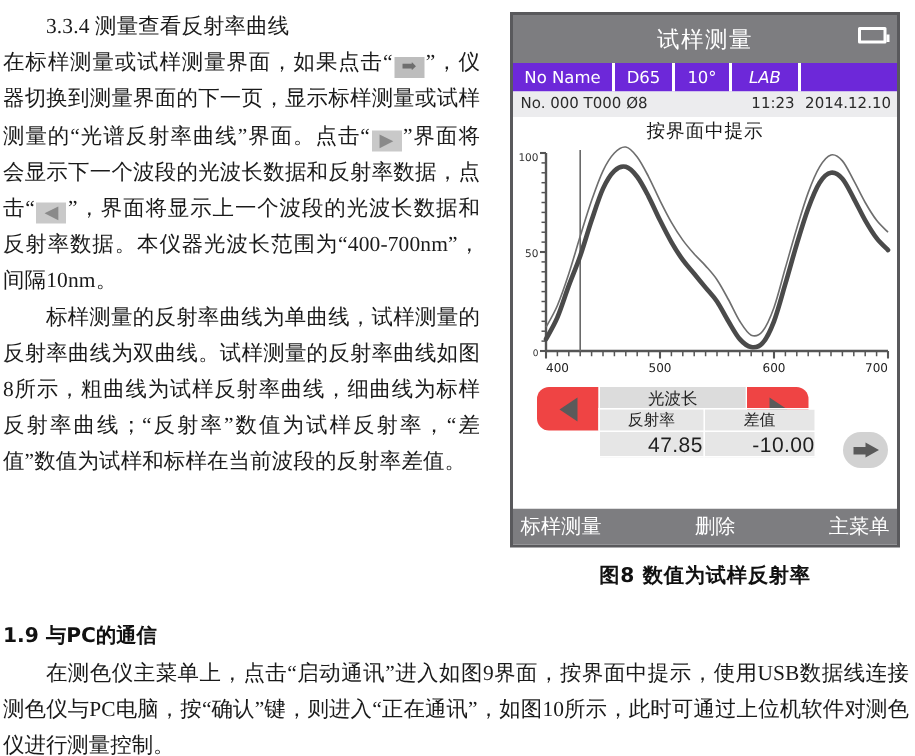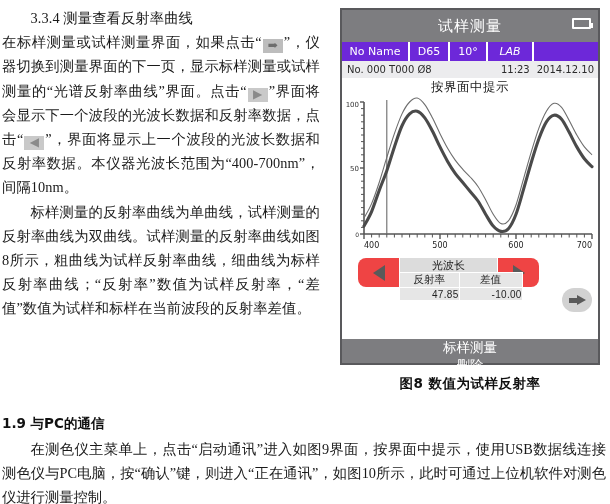--- a/index.html
+++ b/index.html
@@ -188,21 +188,21 @@
   .data-tbl td {
     width: 50%;
     height: 13px;
     text-align: center;
     background: #e6e6e6;
     border: 1px solid #ffffff;
     font-size: 10.5px;
     color: #1f1f1f;
     padding: 0;
   }
-  .data-tbl td.val { font-size: 10px; letter-spacing: 0.3px; padding-left: 32px; }
+  .data-tbl td.val { font-size: 14px; letter-spacing: 0.3px; padding-left: 32px; }
 
   .next-page-btn {
     position: absolute;
     right: 6px; bottom: 2px;
     width: 30px; height: 24px;
     border-radius: 12px;
     background: #d2d2d2;
     display: flex; align-items: center; justify-content: center;
   }
   .fat-arrow { position: relative; width: 17px; height: 11px; }
@@ -221,21 +221,20 @@
   .dev-footer {
     height: 24px;
     background: #7d7d80;
     display: flex;
     align-items: center;
     justify-content: space-between;
     padding: 0 5px;
     color: #ffffff;
     font-family: "DejaVu Sans", sans-serif;
     font-size: 13.5px;
-    flex-direction: column;
   }
 
   .fig-caption {
     position: absolute;
     left: 340px; top: 375px;
     width: 260px;
     text-align: center;
     font-family: "DejaVu Sans", sans-serif;
     font-weight: bold;
     font-size: 13.5px;

